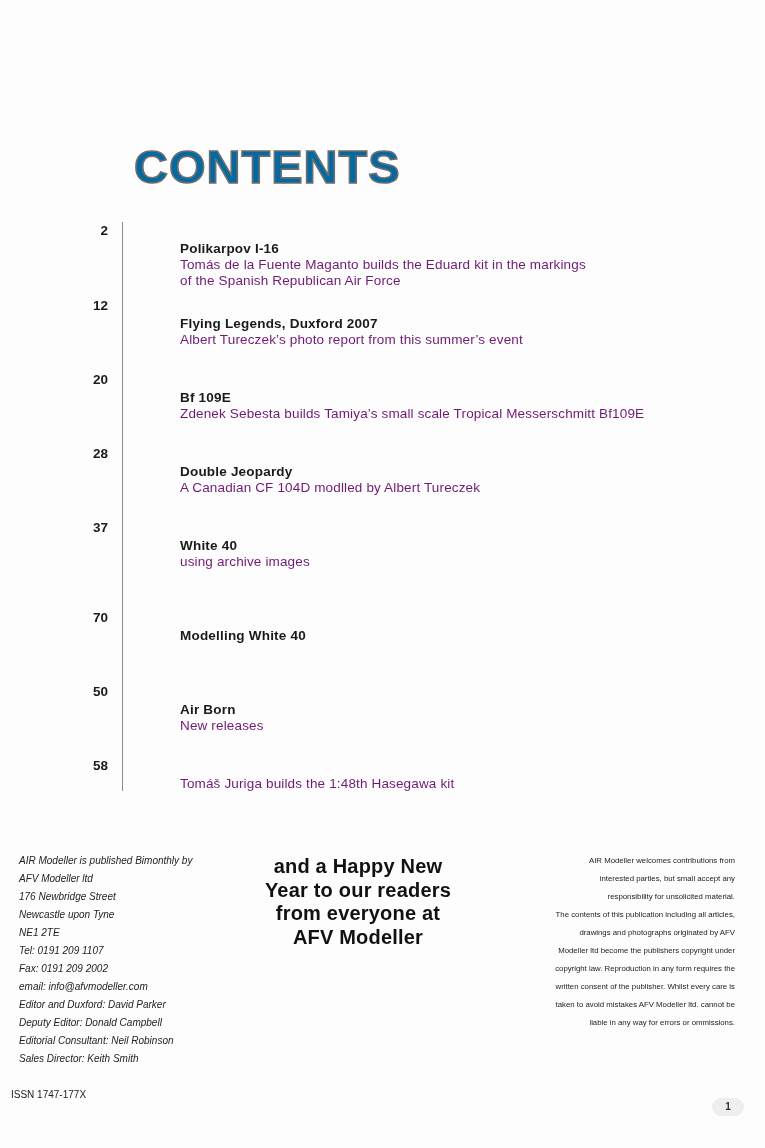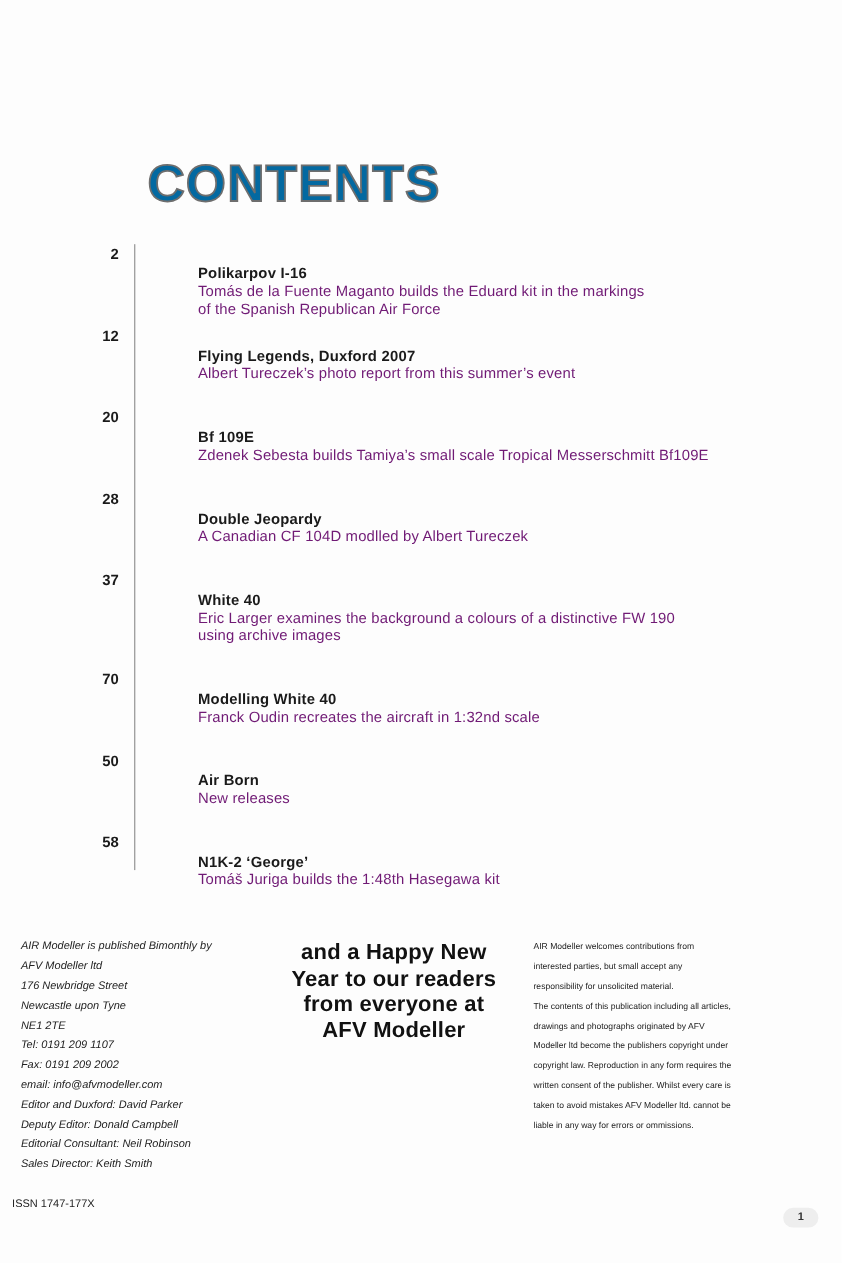--- a/index.html
+++ b/index.html
@@ -111,20 +111,21 @@
       left: 485px;
       top: 852px;
       width: 250px;
       font-size: 7.8px;
       color: #222;
     }
     .notice-line {
       height: 18px;
       line-height: 18px;
       white-space: nowrap;
+      text-align: right;
     }
     .folio {
       position: absolute;
       left: 712px;
       top: 1098px;
       width: 32px;
       height: 18px;
       border-radius: 9px;
       background: #eeeeee;
       text-align: center;
@@ -172,45 +173,42 @@
     <div class="toc-text">
       <div class="toc-title">Double Jeopardy</div>
       <div class="toc-desc">A Canadian CF 104D modlled by Albert Tureczek</div>
     </div>
   </div>
 
   <div class="toc-entry" style="top:520px;">
     <div class="toc-page">37</div>
     <div class="toc-text">
       <div class="toc-title">White 40</div>
-      <div class="toc-desc">Eric Larger examines the background a colours of a distinctive FW 190</div>
       <div class="toc-desc">using archive images</div>
     </div>
   </div>
 
   <div class="toc-entry" style="top:610px;">
     <div class="toc-page">70</div>
     <div class="toc-text">
       <div class="toc-title">Modelling White 40</div>
-      <div class="toc-desc">Franck Oudin recreates the aircraft in 1:32nd scale</div>
     </div>
   </div>
 
   <div class="toc-entry" style="top:684px;">
     <div class="toc-page">50</div>
     <div class="toc-text">
       <div class="toc-title">Air Born</div>
       <div class="toc-desc">New releases</div>
     </div>
   </div>
 
   <div class="toc-entry" style="top:758px;">
     <div class="toc-page">58</div>
     <div class="toc-text">
-      <div class="toc-title">N1K-2 ‘George’</div>
       <div class="toc-desc">Tomáš Juriga builds the 1:48th Hasegawa kit</div>
     </div>
   </div>
 </div>
 
 <div class="imprint">
   <div class="imprint-line">AIR Modeller is published Bimonthly by</div>
   <div class="imprint-line">AFV Modeller ltd</div>
   <div class="imprint-line">176 Newbridge Street</div>
   <div class="imprint-line">Newcastle upon Tyne</div>

